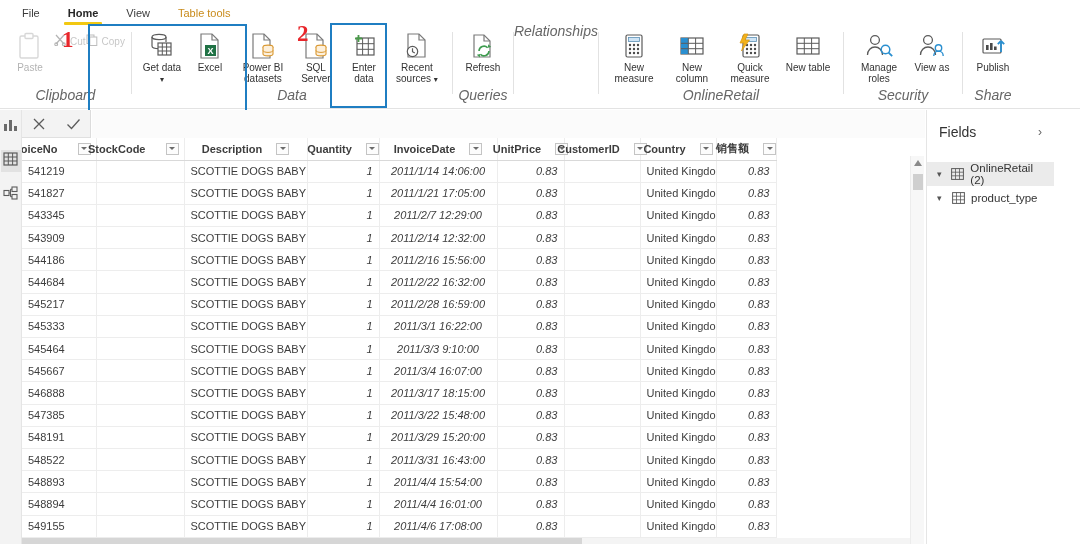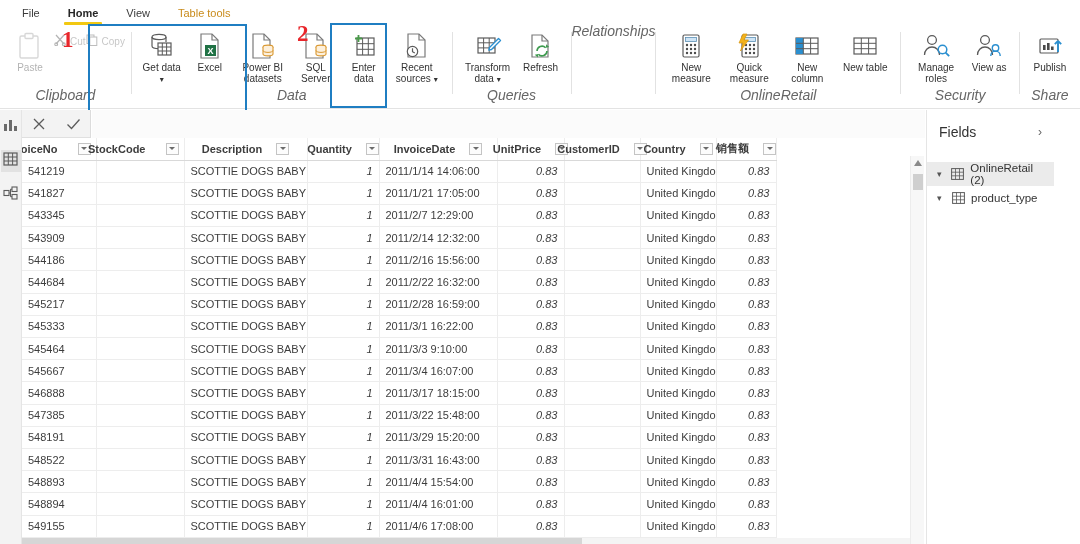--- a/index.html
+++ b/index.html
@@ -95,21 +95,21 @@
   .caret i {
     width:0;height:0;border-left:3px solid transparent;border-right:3px solid transparent;
     border-top:3.5px solid #6b6b6b; display:block;
   }
   table.grid td {
     height:22.2px; font-size:11px; color:#3d3d3d; padding:0 6px;
     border-bottom:1px solid #ededed; border-right:1px solid #ededed;
     white-space:nowrap; overflow:hidden;
   }
   td.num { text-align:right; font-style:italic; }
-  td.date { text-align:left; }
+  td.date { text-align:center; font-style:italic; }
   .col-inv   { width:74px; }
   .col-stock { width:88px; }
   .col-desc  { width:123px; }
   .col-qty   { width:72px; }
   .col-date  { width:118px; }
   .col-price { width:67px; }
   .col-cust  { width:76px; }
   .col-ctry  { width:76px; }
   .col-sales { width:60px; }
 
@@ -280,30 +280,20 @@
           <div class="lbl"><span>Recent sources</span> <span style="font-size:8px">▾</span></div>
         </div>
       </div>
       <div class="grp-label">Data</div>
     </div>
 
     <div class="grp-sep"></div>
 
     <div class="grp">
       <div class="grp-items">
-        <div class="btn wide">
-          <div class="ico">
-            <svg width="28" height="28" viewBox="0 0 28 28">
-              <rect x="4" y="6" width="17" height="15" fill="#fff" stroke="#5b5b5b" stroke-width="1.2"></rect>
-              <path d="M4 10.8h17M4 15.9h17M9.6 6v15M15.2 6v15" stroke="#5b5b5b" stroke-width="1"></path>
-              <path d="M24.5 6.5l2 2-9 9-2.6.6.6-2.6z" fill="#fff" stroke="#2a8fd0" stroke-width="1.4" stroke-linejoin="round"></path>
-            </svg>
-          </div>
-          <div class="lbl"><span>Transform data</span> <span style="font-size:8px">▾</span></div>
-        </div>
 
         <div class="btn">
           <div class="ico">
             <svg width="26" height="28" viewBox="0 0 26 28">
               <path d="M4 3h10l6 6v16H4z" fill="#fff" stroke="#7a7a7a" stroke-width="1.2"></path>
               <path d="M14 3v6h6" fill="none" stroke="#7a7a7a" stroke-width="1.2"></path>
               <path d="M9 19a5 5 0 018.6-3.3" fill="none" stroke="#3e9b4f" stroke-width="1.6"></path>
               <path d="M19 19a5 5 0 01-8.6 3.3" fill="none" stroke="#3e9b4f" stroke-width="1.6"></path>
               <path d="M18.2 12.2l-.4 3.6 3.4-.7z" fill="#3e9b4f"></path>
               <path d="M9.8 25.6l.4-3.6-3.4.7z" fill="#3e9b4f"></path>
@@ -337,20 +327,30 @@
                   <circle cx="8" cy="17" r="1.2"></circle>
                   <circle cx="12" cy="17" r="1.2"></circle>
                   <circle cx="16" cy="17" r="1.2"></circle>
                   <circle cx="8" cy="21" r="1.2"></circle>
                   <circle cx="12" cy="21" r="1.2"></circle>
                   <circle cx="16" cy="21" r="1.2"></circle>
                 </g>
             </svg>
           </div>
           <div class="lbl">New measure</div>
+        </div>
+        <div class="btn wide">
+          <div class="ico">
+            <svg width="28" height="28" viewBox="0 0 28 28">
+              <rect x="3" y="6" width="22" height="16" fill="#fff" stroke="#5b5b5b" stroke-width="1.2"></rect>
+              <rect x="3" y="6" width="7.3" height="16" fill="#2a8fd0"></rect>
+              <path d="M3 11.3h22M3 16.7h22M10.3 6v16M17.6 6v16" stroke="#5b5b5b" stroke-width="1"></path>
+            </svg>
+          </div>
+          <div class="lbl">New column</div>
         </div>
         <div class="btn wide">
           <div class="ico">
             <svg width="26" height="28" viewBox="0 0 26 28">
               <rect x="6" y="3" width="16" height="22" rx="1.5" fill="#fff" stroke="#5b5b5b" stroke-width="1.2"></rect>
               <rect x="8.5" y="5.5" width="11" height="4" fill="#cfe4f5" stroke="#5b8fb5" stroke-width=".8"></rect>
               <g fill="#4a4a4a">
                   <circle cx="10" cy="13" r="1.2"></circle>
                   <circle cx="14" cy="13" r="1.2"></circle>
                   <circle cx="18" cy="13" r="1.2"></circle>
@@ -358,30 +358,20 @@
                   <circle cx="14" cy="17" r="1.2"></circle>
                   <circle cx="18" cy="17" r="1.2"></circle>
                   <circle cx="10" cy="21" r="1.2"></circle>
                   <circle cx="14" cy="21" r="1.2"></circle>
                   <circle cx="18" cy="21" r="1.2"></circle>
                 </g>
               <path d="M7 2l-4 9h4l-2.5 8 8-11H8l3-6z" fill="#f2b21c" stroke="#d8970f" stroke-width=".7"></path>
             </svg>
           </div>
           <div class="lbl">Quick measure</div>
-        </div>
-        <div class="btn wide">
-          <div class="ico">
-            <svg width="28" height="28" viewBox="0 0 28 28">
-              <rect x="3" y="6" width="22" height="16" fill="#fff" stroke="#5b5b5b" stroke-width="1.2"></rect>
-              <rect x="3" y="6" width="7.3" height="16" fill="#2a8fd0"></rect>
-              <path d="M3 11.3h22M3 16.7h22M10.3 6v16M17.6 6v16" stroke="#5b5b5b" stroke-width="1"></path>
-            </svg>
-          </div>
-          <div class="lbl">New column</div>
         </div>
         <div class="btn wide">
           <div class="ico">
             <svg width="28" height="28" viewBox="0 0 28 28">
               <rect x="3" y="6" width="22" height="16" fill="#fff" stroke="#5b5b5b" stroke-width="1.2"></rect>
               <path d="M3 11.3h22M3 16.7h22M10.3 6v16M17.6 6v16" stroke="#5b5b5b" stroke-width="1"></path>
             </svg>
           </div>
           <div class="lbl">New table</div>
         </div>

